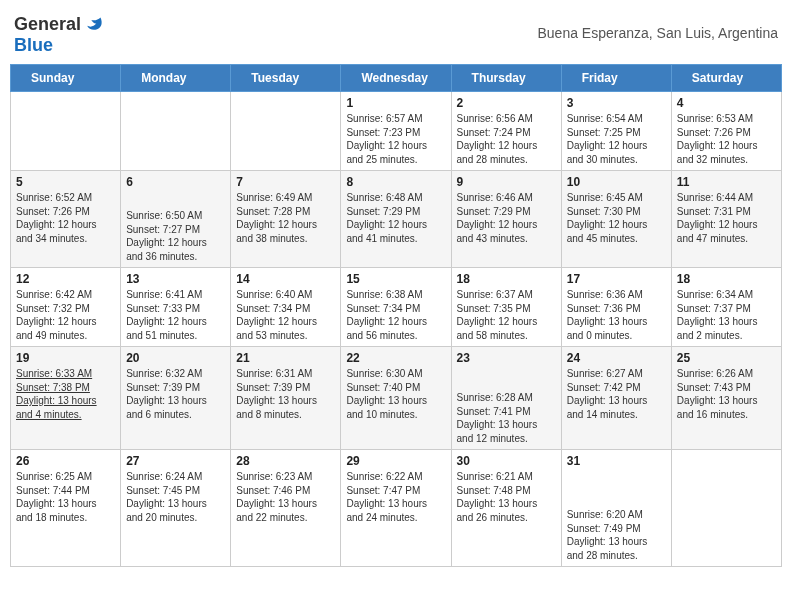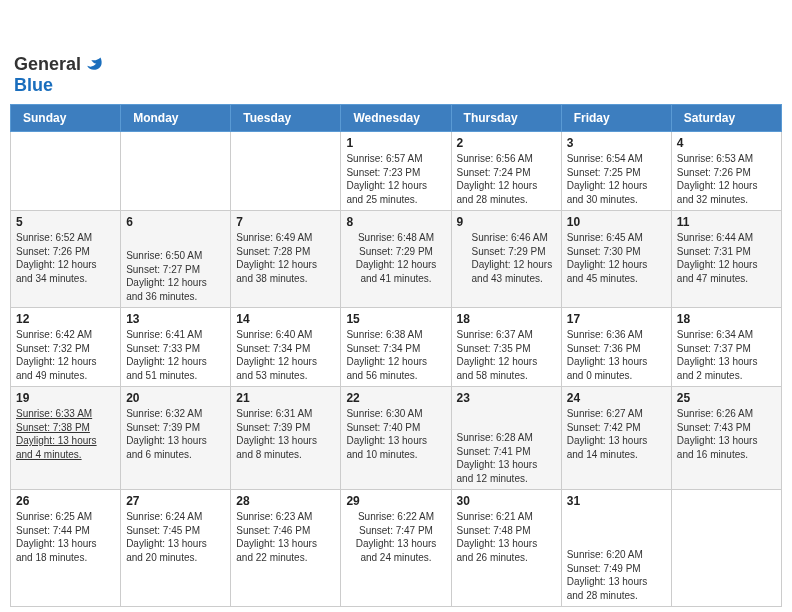--- a/index.html
+++ b/index.html
@@ -9,21 +9,20 @@
       width: 792px;
       min-height: 612px;
       padding: 10px;
     }
     .header {
       display: flex;
       align-items: center;
       justify-content: space-between;
       margin-bottom: 8px;
       padding: 0 4px;
-      margin-top: 40px;
     }
     .logo {
       display: flex;
       flex-direction: column;
       align-items: flex-start;
       margin-top: 4px;
     }
     .logo-text {
       display: flex;
       align-items: center;
@@ -58,21 +57,21 @@
     .calendar {
       width: 100%;
       border-collapse: collapse;
       border: 1px solid #ccc;
     }
     .calendar th {
       background-color: #3d7ebf;
       color: #fff;
       font-size: 12px;
       font-weight: bold;
-      padding: 6px 12px;
+      padding: 6px 20px;
       text-align: left;
       border: 1px solid #5a9ad4;
     }
     .calendar td {
       vertical-align: top;
       border: 1px solid #ccc;
       padding: 4px 5px;
       width: 110px;
       min-height: 80px;
       background: #fff;
@@ -106,20 +105,21 @@
       <span class="logo-general">General</span>
       <svg class="logo-bird" viewBox="0 0 24 24" fill="#1a6ebd">
         <path d="M21 3 C18 6 14 7 10 6 C12 9 14 11 16 10 C13 14 9 15 5 13 C7 17 12 19 17 17 C22 15 24 10 21 3Z"></path>
       </svg>
     </div>
     <div>
       <span class="logo-blue">Blue</span>
     </div>
   </div>
   <div class="title-area">
+    <div class="subtitle">Buena Esperanza, San Luis, Argentina</div>
   </div>
 </div>
 
 <table class="calendar">
   <thead>
     <tr>
       <th>Sunday</th>
       <th>Monday</th>
       <th>Tuesday</th>
       <th>Wednesday</th>
@@ -172,27 +172,27 @@
 Daylight: 12 hours and 36 minutes.</div>
         </td>
         <td>
           <div class="day-number">7</div>
           <div class="day-info" style="white-space: pre-line;">Sunrise: 6:49 AM
 Sunset: 7:28 PM
 Daylight: 12 hours and 38 minutes.</div>
         </td>
         <td>
           <div class="day-number">8</div>
-          <div class="day-info" style="white-space: pre-line; text-align: center;">Sunrise: 6:48 AM
+          <div class="day-info" style="white-space: pre-line;">Sunrise: 6:48 AM
 Sunset: 7:29 PM
 Daylight: 12 hours and 41 minutes.</div>
         </td>
         <td>
           <div class="day-number">9</div>
-          <div class="day-info" style="white-space: pre-line; margin-left: 15px;">Sunrise: 6:46 AM
+          <div class="day-info" style="white-space: pre-line;">Sunrise: 6:46 AM
 Sunset: 7:29 PM
 Daylight: 12 hours and 43 minutes.</div>
         </td>
         <td>
           <div class="day-number">10</div>
           <div class="day-info" style="white-space: pre-line;">Sunrise: 6:45 AM
 Sunset: 7:30 PM
 Daylight: 12 hours and 45 minutes.</div>
         </td>
         <td>
@@ -304,21 +304,21 @@
 Daylight: 13 hours and 20 minutes.</div>
         </td>
         <td>
           <div class="day-number">28</div>
           <div class="day-info" style="white-space: pre-line;">Sunrise: 6:23 AM
 Sunset: 7:46 PM
 Daylight: 13 hours and 22 minutes.</div>
         </td>
         <td>
           <div class="day-number">29</div>
-          <div class="day-info" style="white-space: pre-line; text-align: center;">Sunrise: 6:22 AM
+          <div class="day-info" style="white-space: pre-line;">Sunrise: 6:22 AM
 Sunset: 7:47 PM
 Daylight: 13 hours and 24 minutes.</div>
         </td>
         <td>
           <div class="day-number">30</div>
           <div class="day-info" style="white-space: pre-line;">Sunrise: 6:21 AM
 Sunset: 7:48 PM
 Daylight: 13 hours and 26 minutes.</div>
         </td>
         <td>

